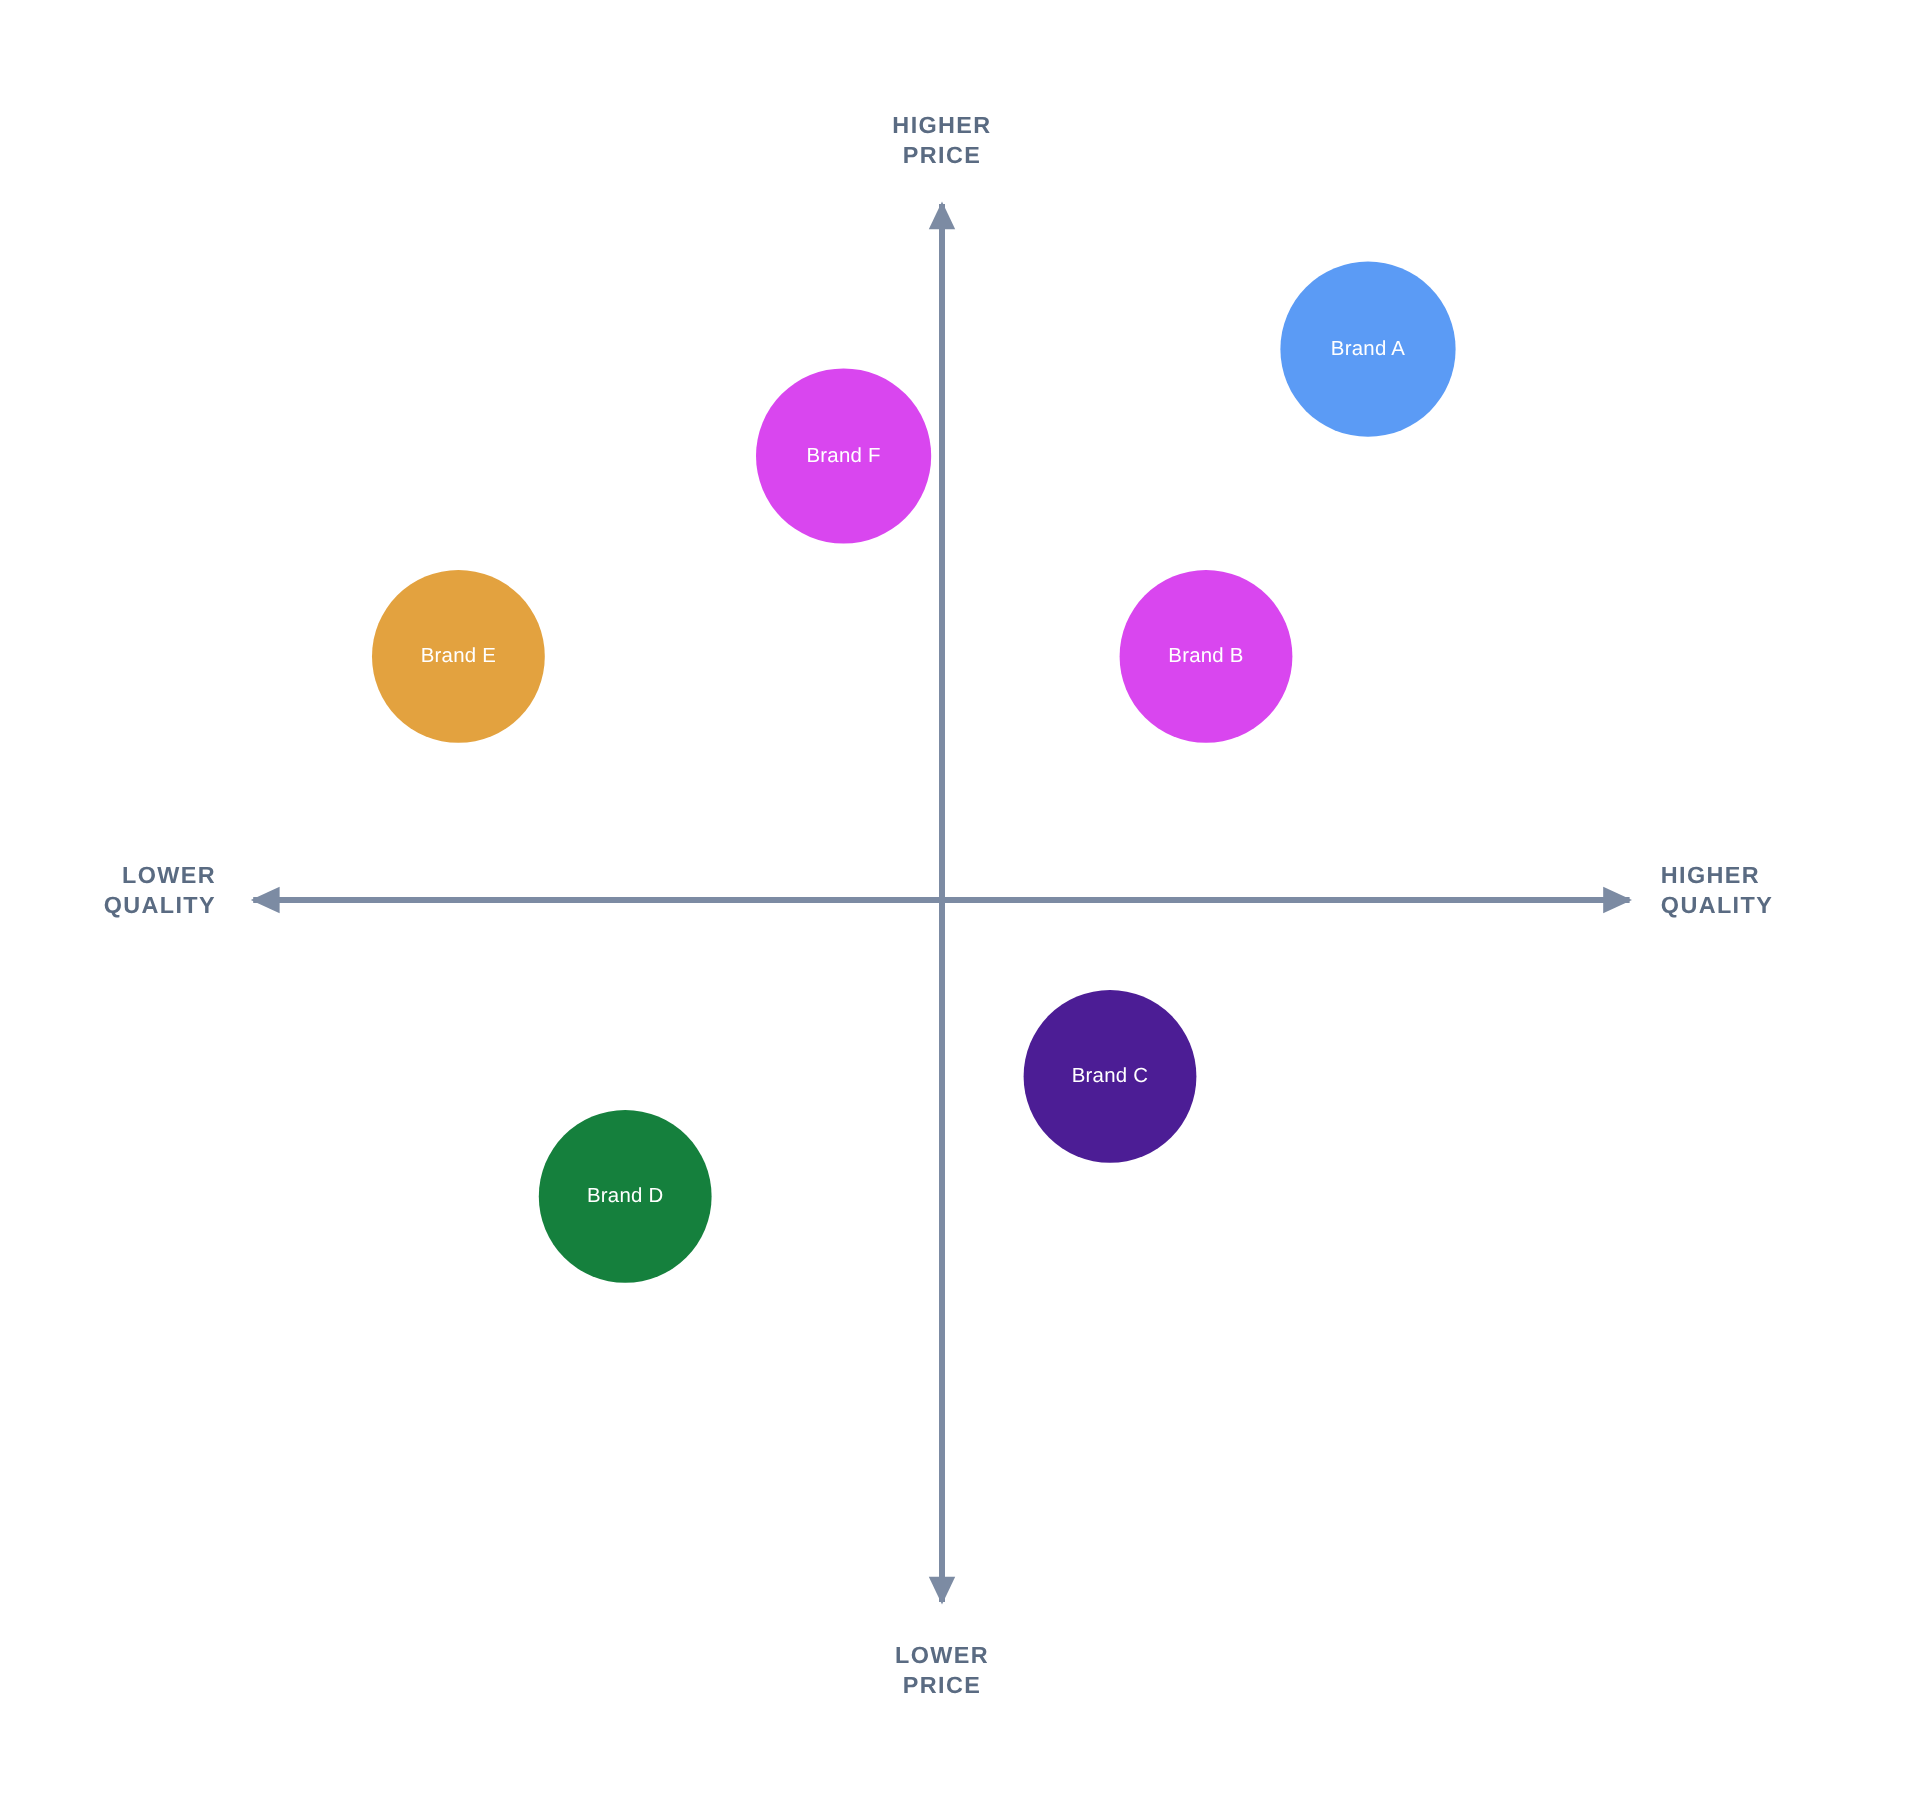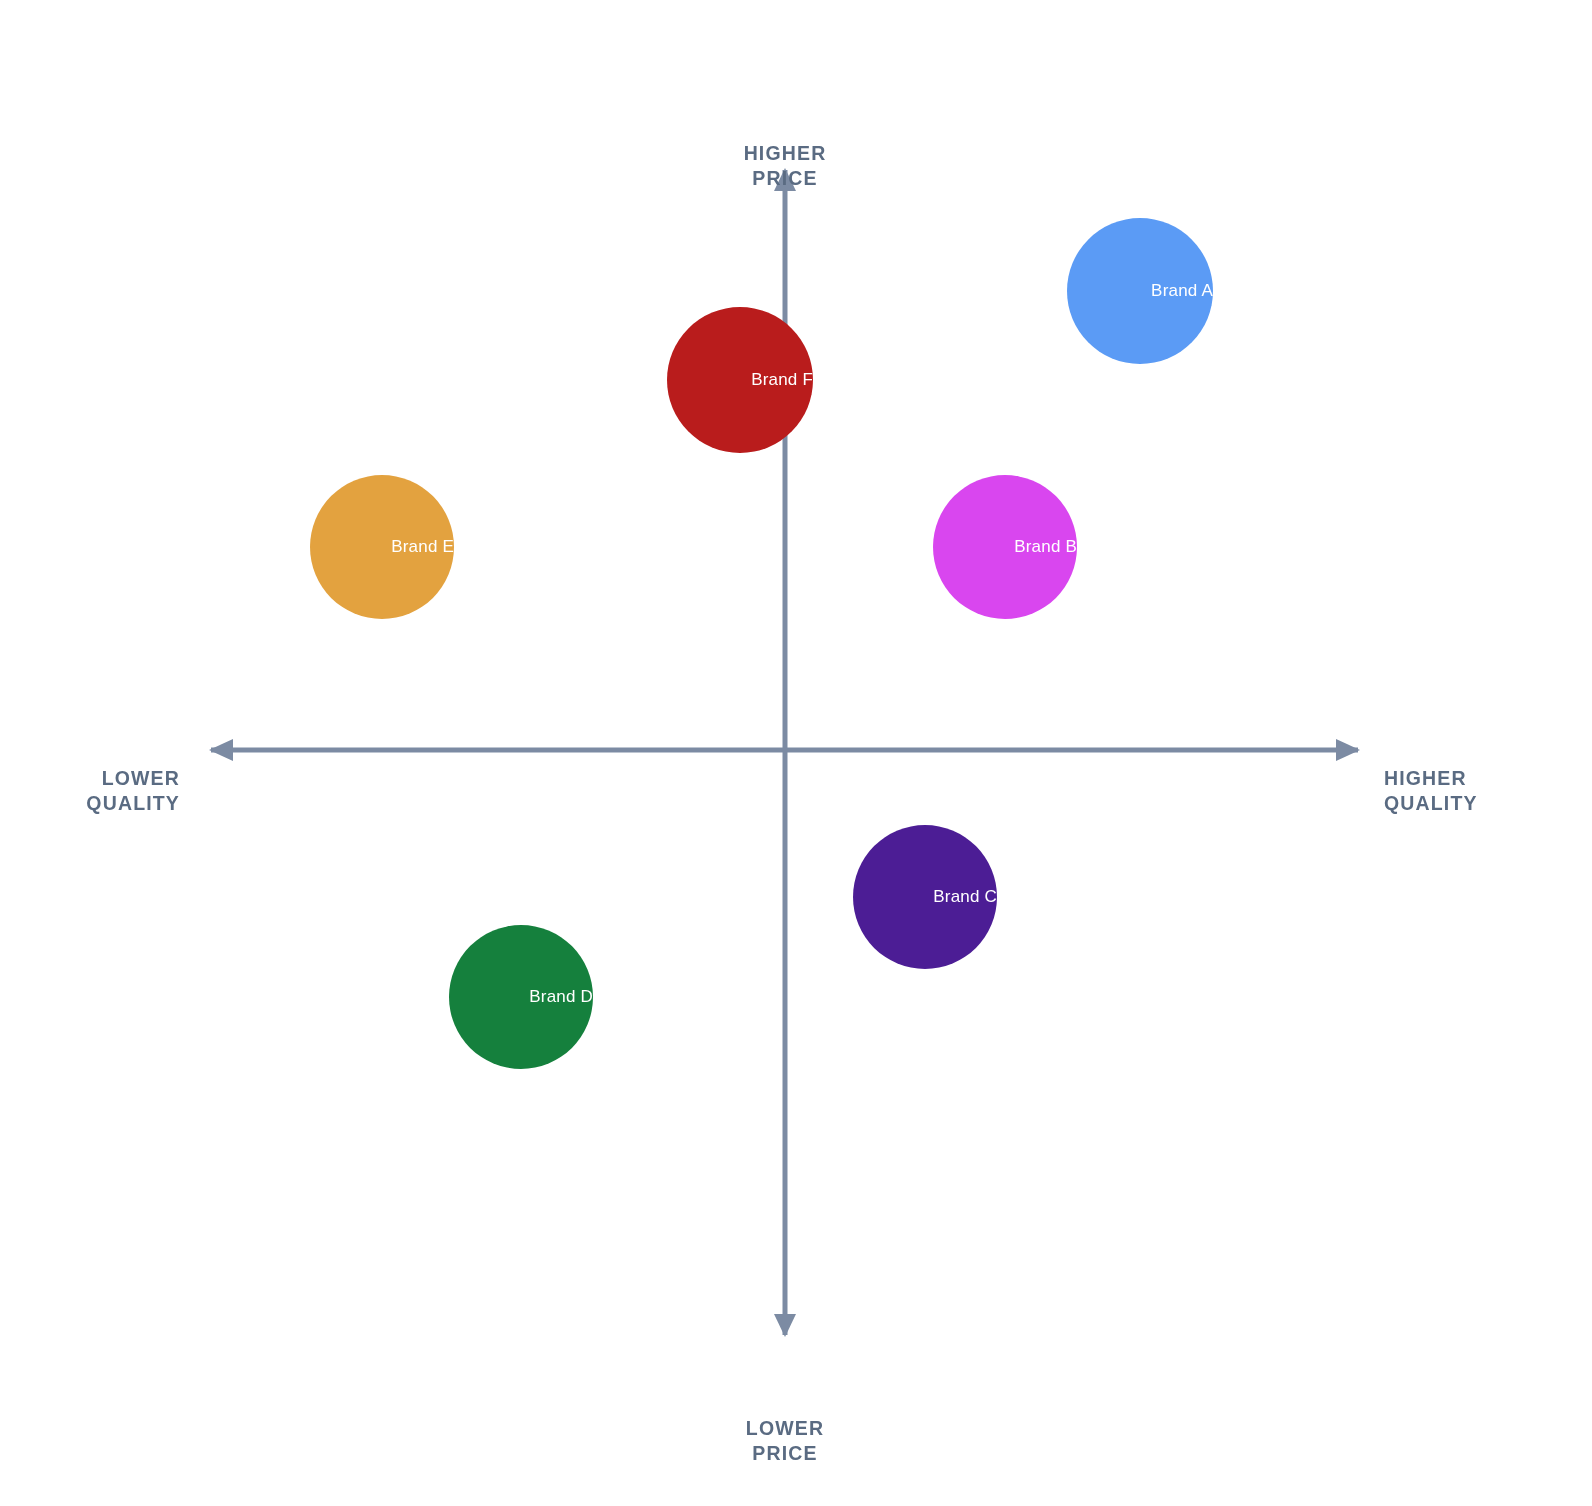--- a/index.html
+++ b/index.html
@@ -35,21 +35,20 @@
   .axis-label {
     position: absolute;
     font-family: "Liberation Sans", sans-serif;
     font-size: 19.5px;
     font-weight: bold;
     letter-spacing: 1.15px;
     line-height: 25px;
     color: #5a6b82;
     white-space: pre-line;
     text-transform: uppercase;
-    margin-top: 48px;
   }
   #label-top {
     left: 785px;
     top: 93px;
     transform: translateX(-50%);
     text-align: center;
   }
   #label-bottom {
     left: 785px;
     top: 1368px;
@@ -67,21 +66,21 @@
     top: 718px;
     text-align: left;
   }
 
   
   .bubble {
     position: absolute;
     border-radius: 50%;
     display: flex;
     align-items: center;
-    justify-content: flex-end;
+    justify-content: center;
     box-sizing: border-box;
   }
   .bubble-label {
     font-family: "Liberation Sans", sans-serif;
     font-size: 17px;
     font-weight: normal;
     color: #ffffff;
     letter-spacing: 0.2px;
     text-align: center;
     user-select: none;
@@ -129,18 +128,18 @@
       </div>
       <div class="bubble" style="left: 853px; top: 825px; width: 144px; height: 144px; background: #4c1d95;">
         <span class="bubble-label">Brand C</span>
       </div>
       <div class="bubble" style="left: 449px; top: 925px; width: 144px; height: 144px; background: #15803d;">
         <span class="bubble-label">Brand D</span>
       </div>
       <div class="bubble" style="left: 310px; top: 475px; width: 144px; height: 144px; background: rgb(227, 162, 63);">
         <span class="bubble-label">Brand E</span>
       </div>
-      <div class="bubble" style="left: 667px; top: 307px; width: 146px; height: 146px; background: #b91c1c;">
+      <div class="bubble" style="left: 630px; top: 307px; width: 146px; height: 146px; background: #d946ef;">
         <span class="bubble-label">Brand F</span>
       </div>
     </div>
 
 </div>
 
 </body></html>

